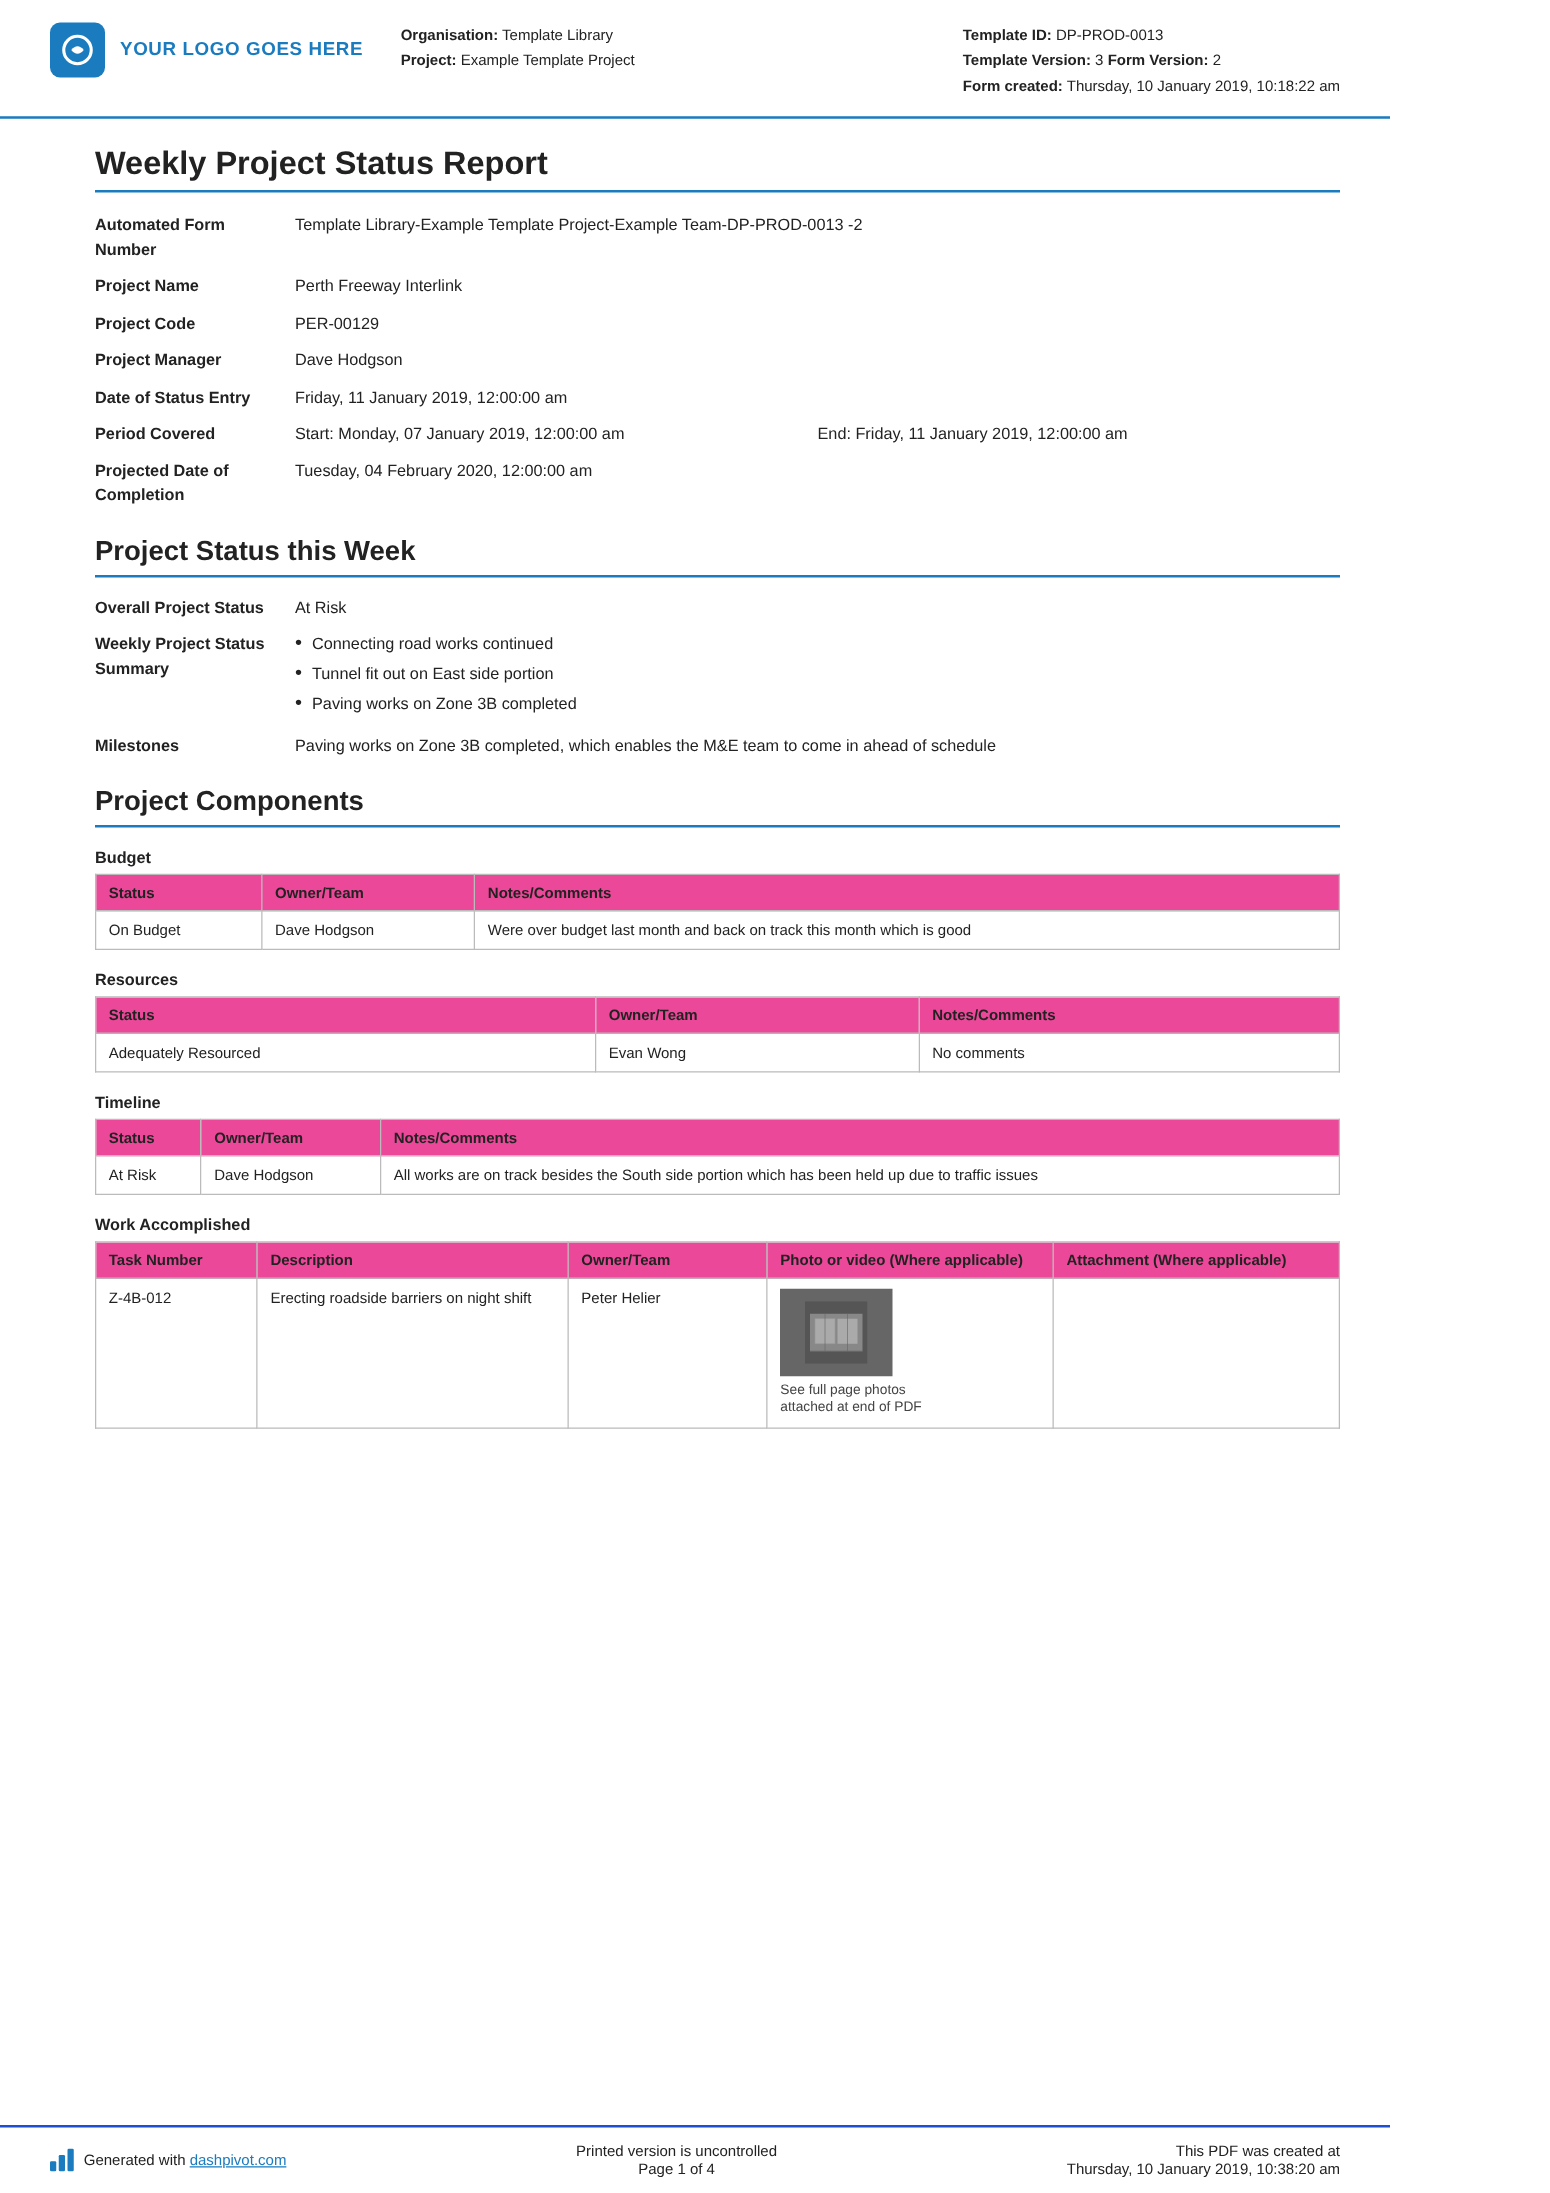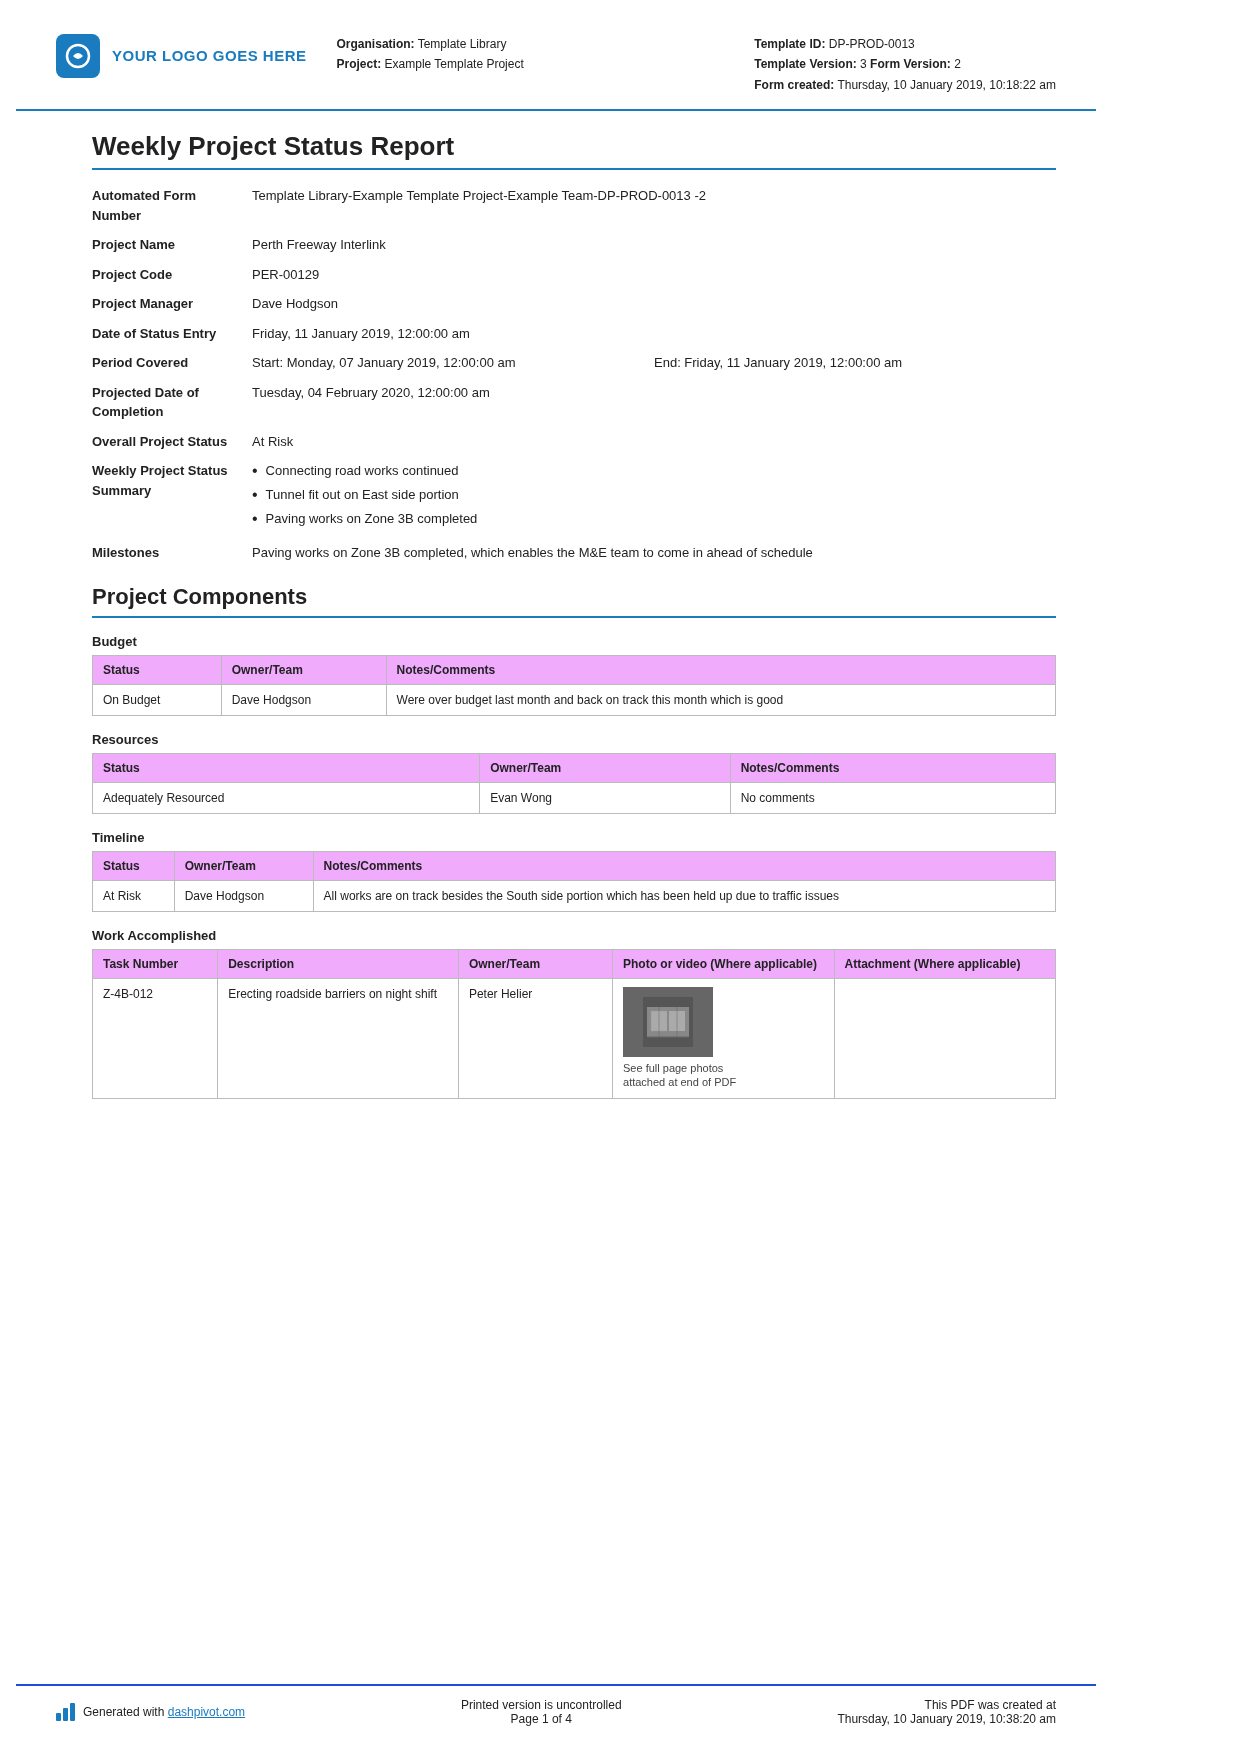--- a/index.html
+++ b/index.html
@@ -8,21 +8,21 @@
       font-size: 13px;
       color: #222;
       background: #fff;
       width: 1240px;
       min-height: 1754px;
       position: relative;
     }
     .page {
       width: 1112px;
       min-height: 1754px;
-      padding: 16px;
+      padding: 0;
       display: flex;
       flex-direction: column;
     }
 
     
     .header {
       display: flex;
       align-items: flex-start;
       padding: 18px 40px 14px 40px;
       border-bottom: 2px solid #1a7bbf;
@@ -128,21 +128,21 @@
       margin-bottom: 6px;
     }
 
     
     table {
       width: 100%;
       border-collapse: collapse;
       margin-bottom: 4px;
     }
     table th {
-      background: #f0abfc;
+      background: #ec4899;
       font-weight: bold;
       font-size: 12px;
       padding: 7px 10px;
       border: 1px solid #bbb;
       text-align: left;
     }
     table td {
       padding: 8px 10px;
       border: 1px solid #bbb;
       font-size: 12px;
@@ -283,20 +283,21 @@
       <div class="info-value-split">
         <div class="part">Start: Monday, 07 January 2019, 12:00:00 am</div>
         <div class="part">End: Friday, 11 January 2019, 12:00:00 am</div>
       </div>
     </div>
     <div class="info-row">
       <div class="info-label">Projected Date of Completion</div>
       <div class="info-value">Tuesday, 04 February 2020, 12:00:00 am</div>
     </div>
 
+    <div class="section-heading">Project Status this Week</div>
 
     <div class="info-row">
       <div class="info-label">Overall Project Status</div>
       <div class="info-value">At Risk</div>
     </div>
 
     <div class="info-row">
       <div class="info-label">Weekly Project Status Summary</div>
       <div class="info-value">
         <ul class="bullet-list">

